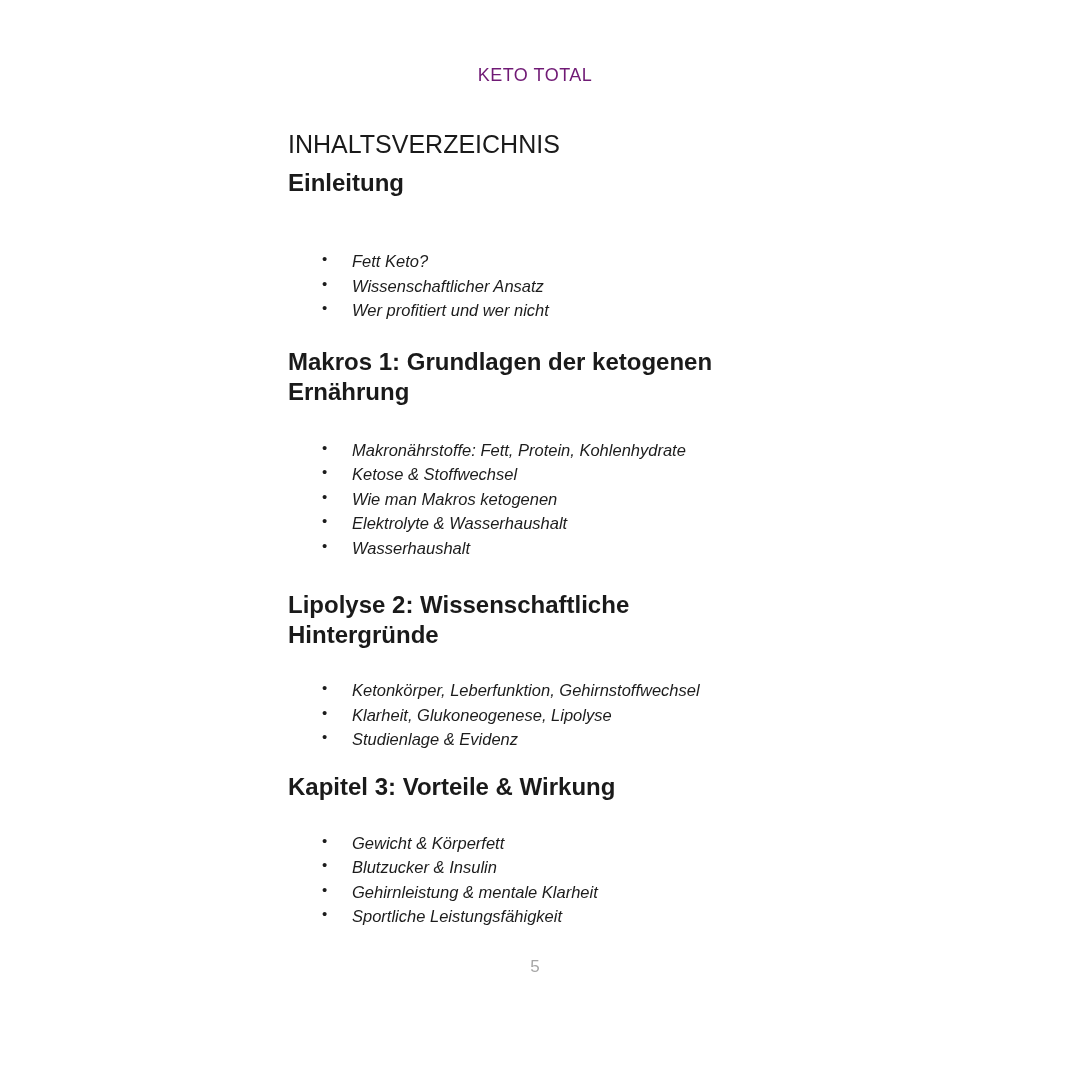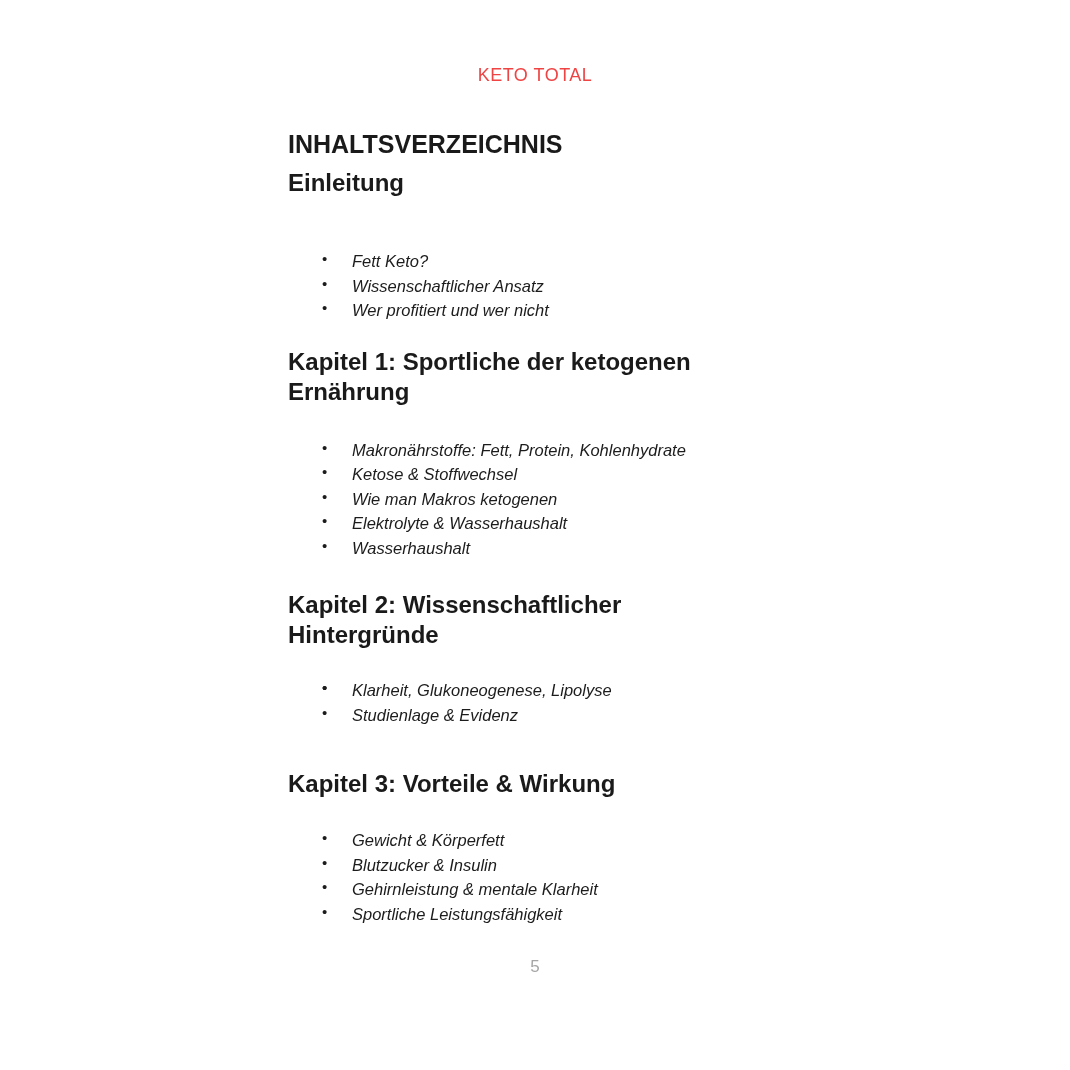--- a/index.html
+++ b/index.html
@@ -16,34 +16,34 @@
     overflow: hidden;
   }
   .page-header {
     position: absolute;
     top: 63px;
     left: 0;
     width: 100%;
     text-align: center;
     font-size: 18px;
     line-height: 24px;
-    color: #ef4444;
+    color: #701a75;
     letter-spacing: 0.5px;
   }
   .content {
     position: absolute;
     left: 288px;
     top: 128px;
     width: 472px;
     color: #1a1a1a;
   }
   .doc-title {
     font-size: 25px;
     line-height: 32px;
-    font-weight: 700;
+    font-weight: 400;
     margin: 0;
   }
   .section-heading {
     font-size: 24px;
     line-height: 30px;
     font-weight: 700;
     margin: 0;
   }
   .section-list {
     list-style: none;
@@ -65,21 +65,21 @@
     font-size: 15px;
     color: #1c1c1c;
   }
   
   .sec-0 .section-heading { margin-top: 8px; }
   .sec-0 .section-list    { margin-top: 51px; }
   .sec-1 .section-heading { margin-top: 24px; max-width: 445px; }
   .sec-1 .section-list    { margin-top: 31px; }
   .sec-2 .section-heading { margin-top: 30px; }
   .sec-2 .section-list    { margin-top: 28px; }
-  .sec-3 .section-heading { margin-top: 42px; }
+  .sec-3 .section-heading { margin-top: 20px; }
   .sec-3 .section-list    { margin-top: 29px; }
   .page-number {
     position: absolute;
     top: 956px;
     left: 0;
     width: 100%;
     text-align: center;
     font-size: 17px;
     line-height: 22px;
     color: #a6a6a6;
@@ -99,34 +99,34 @@
     <section class="sec-0">
       <h2 class="section-heading">Einleitung</h2>
       <ul class="section-list">
         <li class="list-item"><span class="bullet">•</span><span>Fett Keto?</span></li>
         <li class="list-item"><span class="bullet">•</span><span>Wissenschaftlicher Ansatz</span></li>
         <li class="list-item"><span class="bullet">•</span><span>Wer profitiert und wer nicht</span></li>
       </ul>
     </section>
 
     <section class="sec-1">
-      <h2 class="section-heading">Kapitel 1: Sportliche der ketogenen Ernährung</h2>
+      <h2 class="section-heading">Makros 1: Grundlagen der ketogenen Ernährung</h2>
       <ul class="section-list">
         <li class="list-item"><span class="bullet">•</span><span>Makronährstoffe: Fett, Protein, Kohlenhydrate</span></li>
         <li class="list-item"><span class="bullet">•</span><span>Ketose &amp; Stoffwechsel</span></li>
         <li class="list-item"><span class="bullet">•</span><span>Wie man Makros ketogenen</span></li>
         <li class="list-item"><span class="bullet">•</span><span>Elektrolyte &amp; Wasserhaushalt</span></li>
         <li class="list-item"><span class="bullet">•</span><span>Wasserhaushalt</span></li>
       </ul>
     </section>
 
     <section class="sec-2">
-      <h2 class="section-heading">Kapitel 2: Wissenschaftlicher Hintergründe</h2>
+      <h2 class="section-heading">Lipolyse 2: Wissenschaftliche Hintergründe</h2>
       <ul class="section-list">
-        <li class="list-item"><span class="bullet">•</span></li>
+        <li class="list-item"><span class="bullet">•</span><span>Ketonkörper, Leberfunktion, Gehirnstoffwechsel</span></li>
         <li class="list-item"><span class="bullet">•</span><span>Klarheit, Glukoneogenese, Lipolyse</span></li>
         <li class="list-item"><span class="bullet">•</span><span>Studienlage &amp; Evidenz</span></li>
       </ul>
     </section>
 
     <section class="sec-3">
       <h2 class="section-heading">Kapitel 3: Vorteile &amp; Wirkung</h2>
       <ul class="section-list">
         <li class="list-item"><span class="bullet">•</span><span>Gewicht &amp; Körperfett</span></li>
         <li class="list-item"><span class="bullet">•</span><span>Blutzucker &amp; Insulin</span></li>

